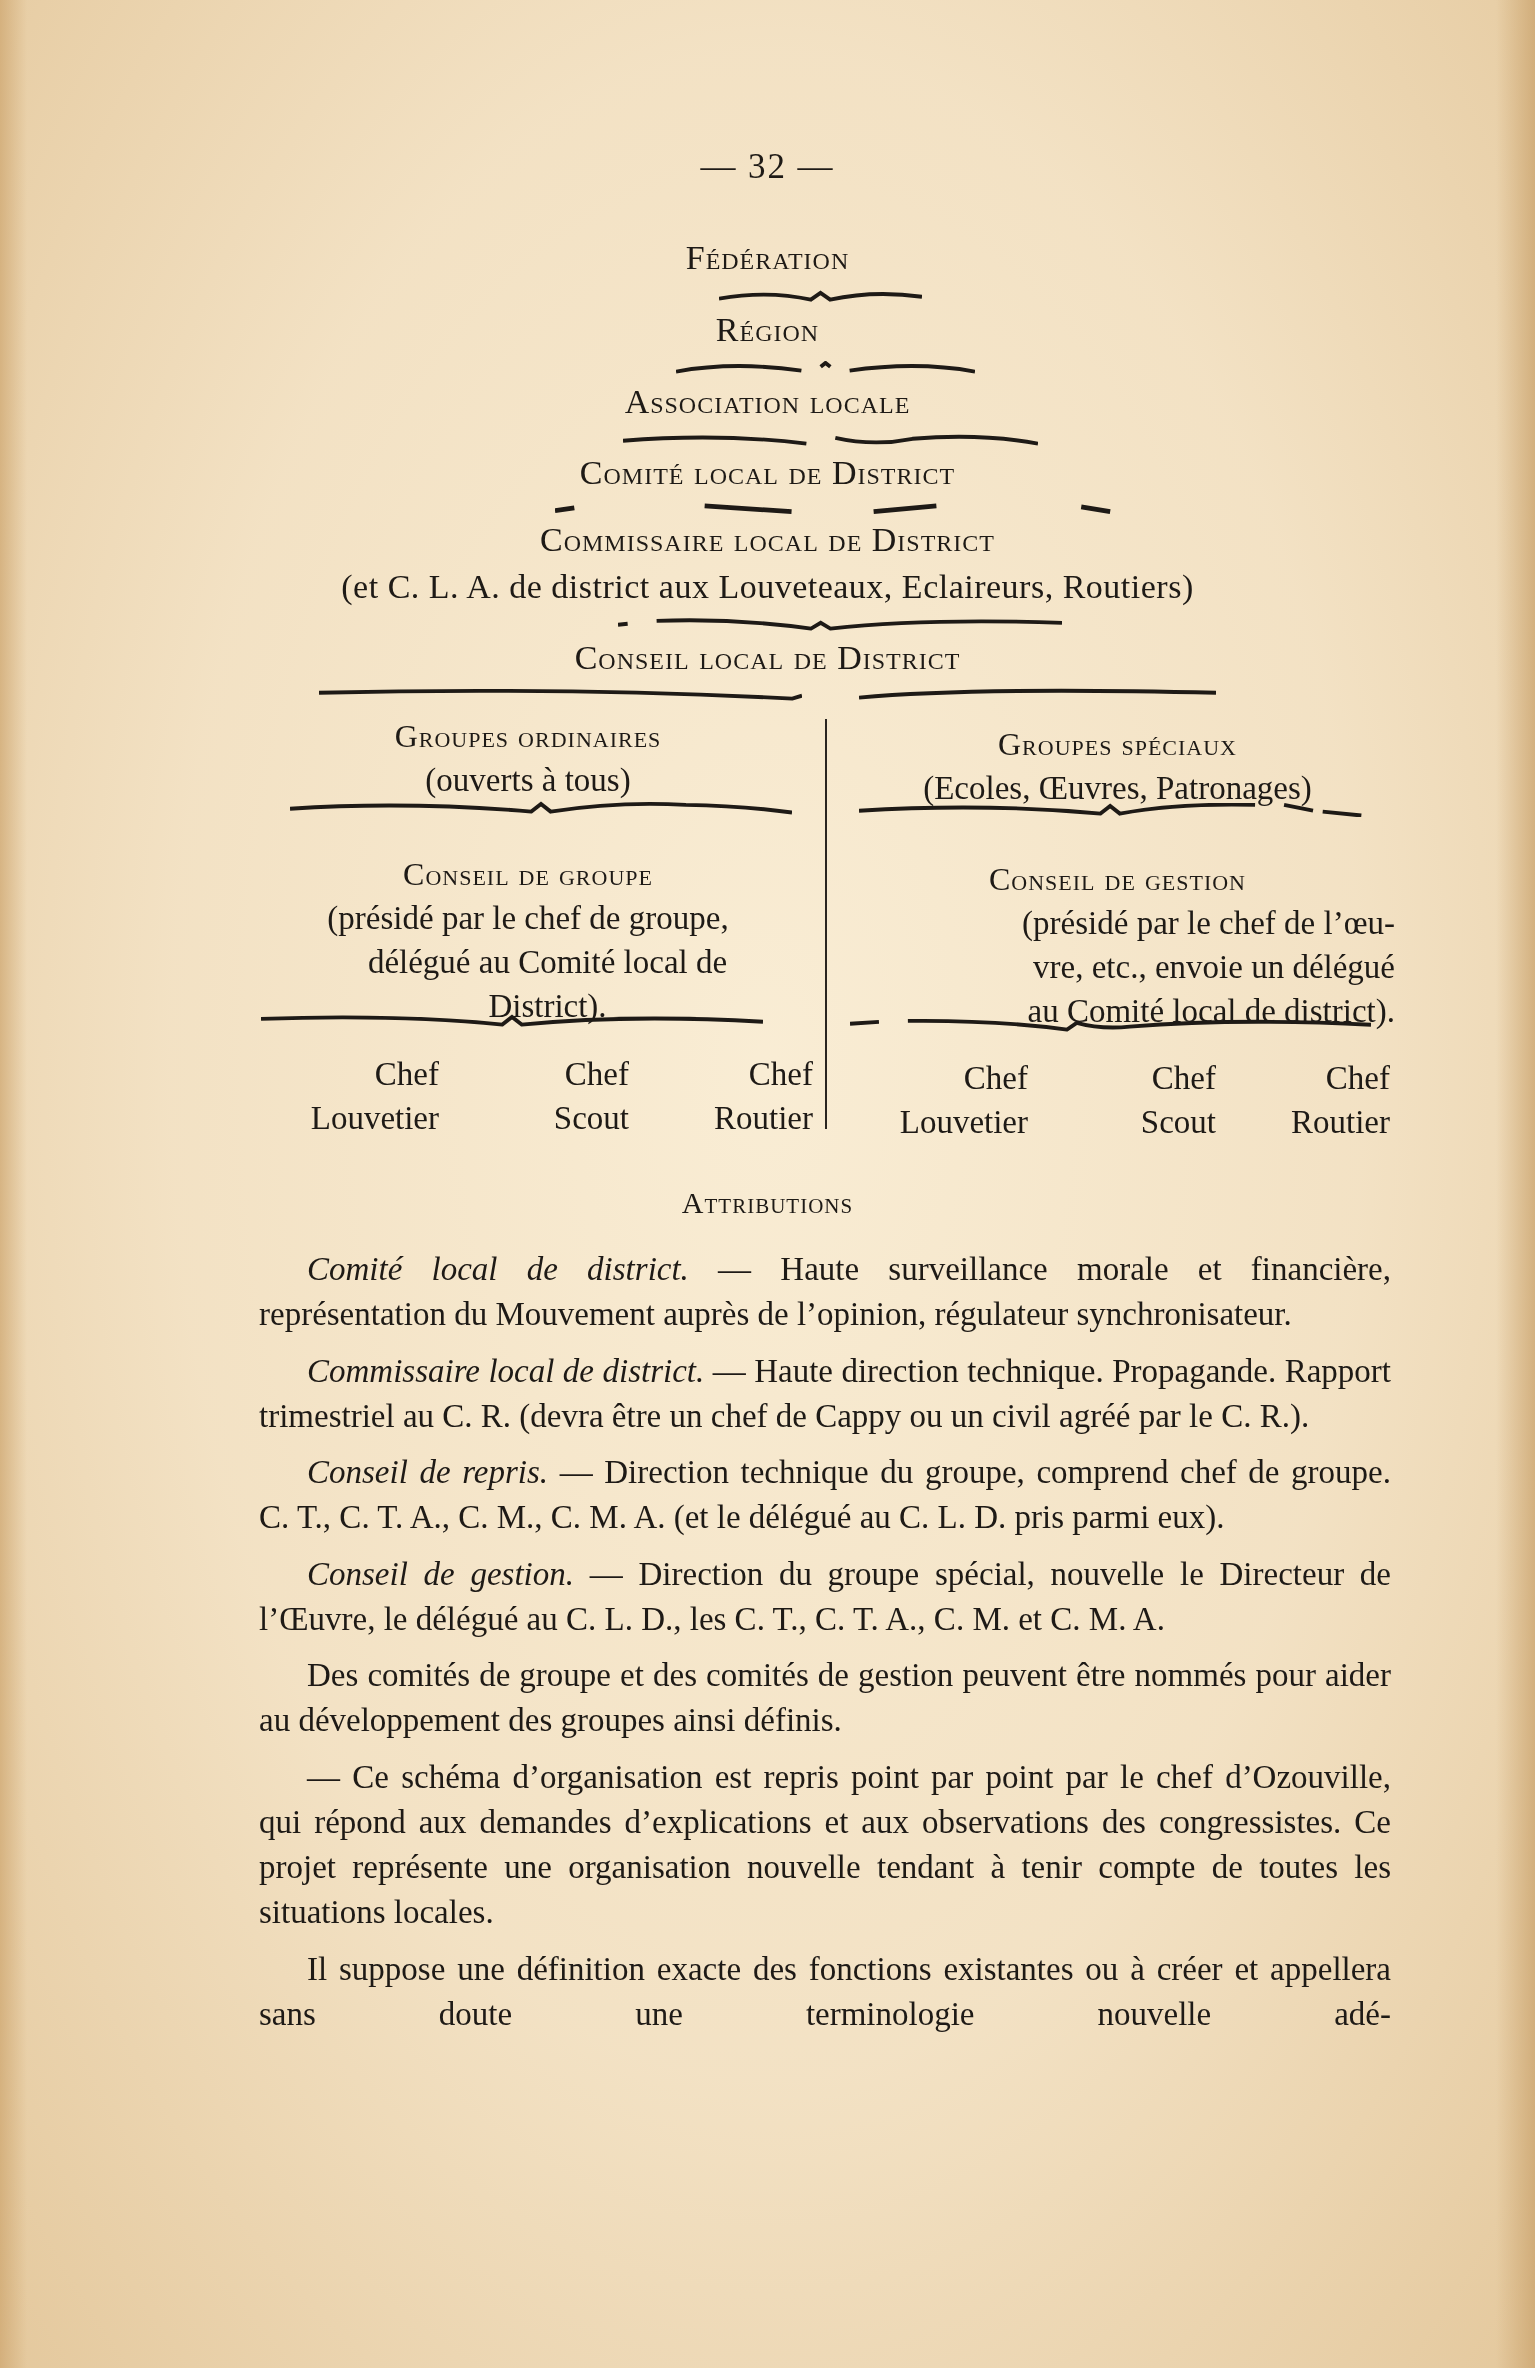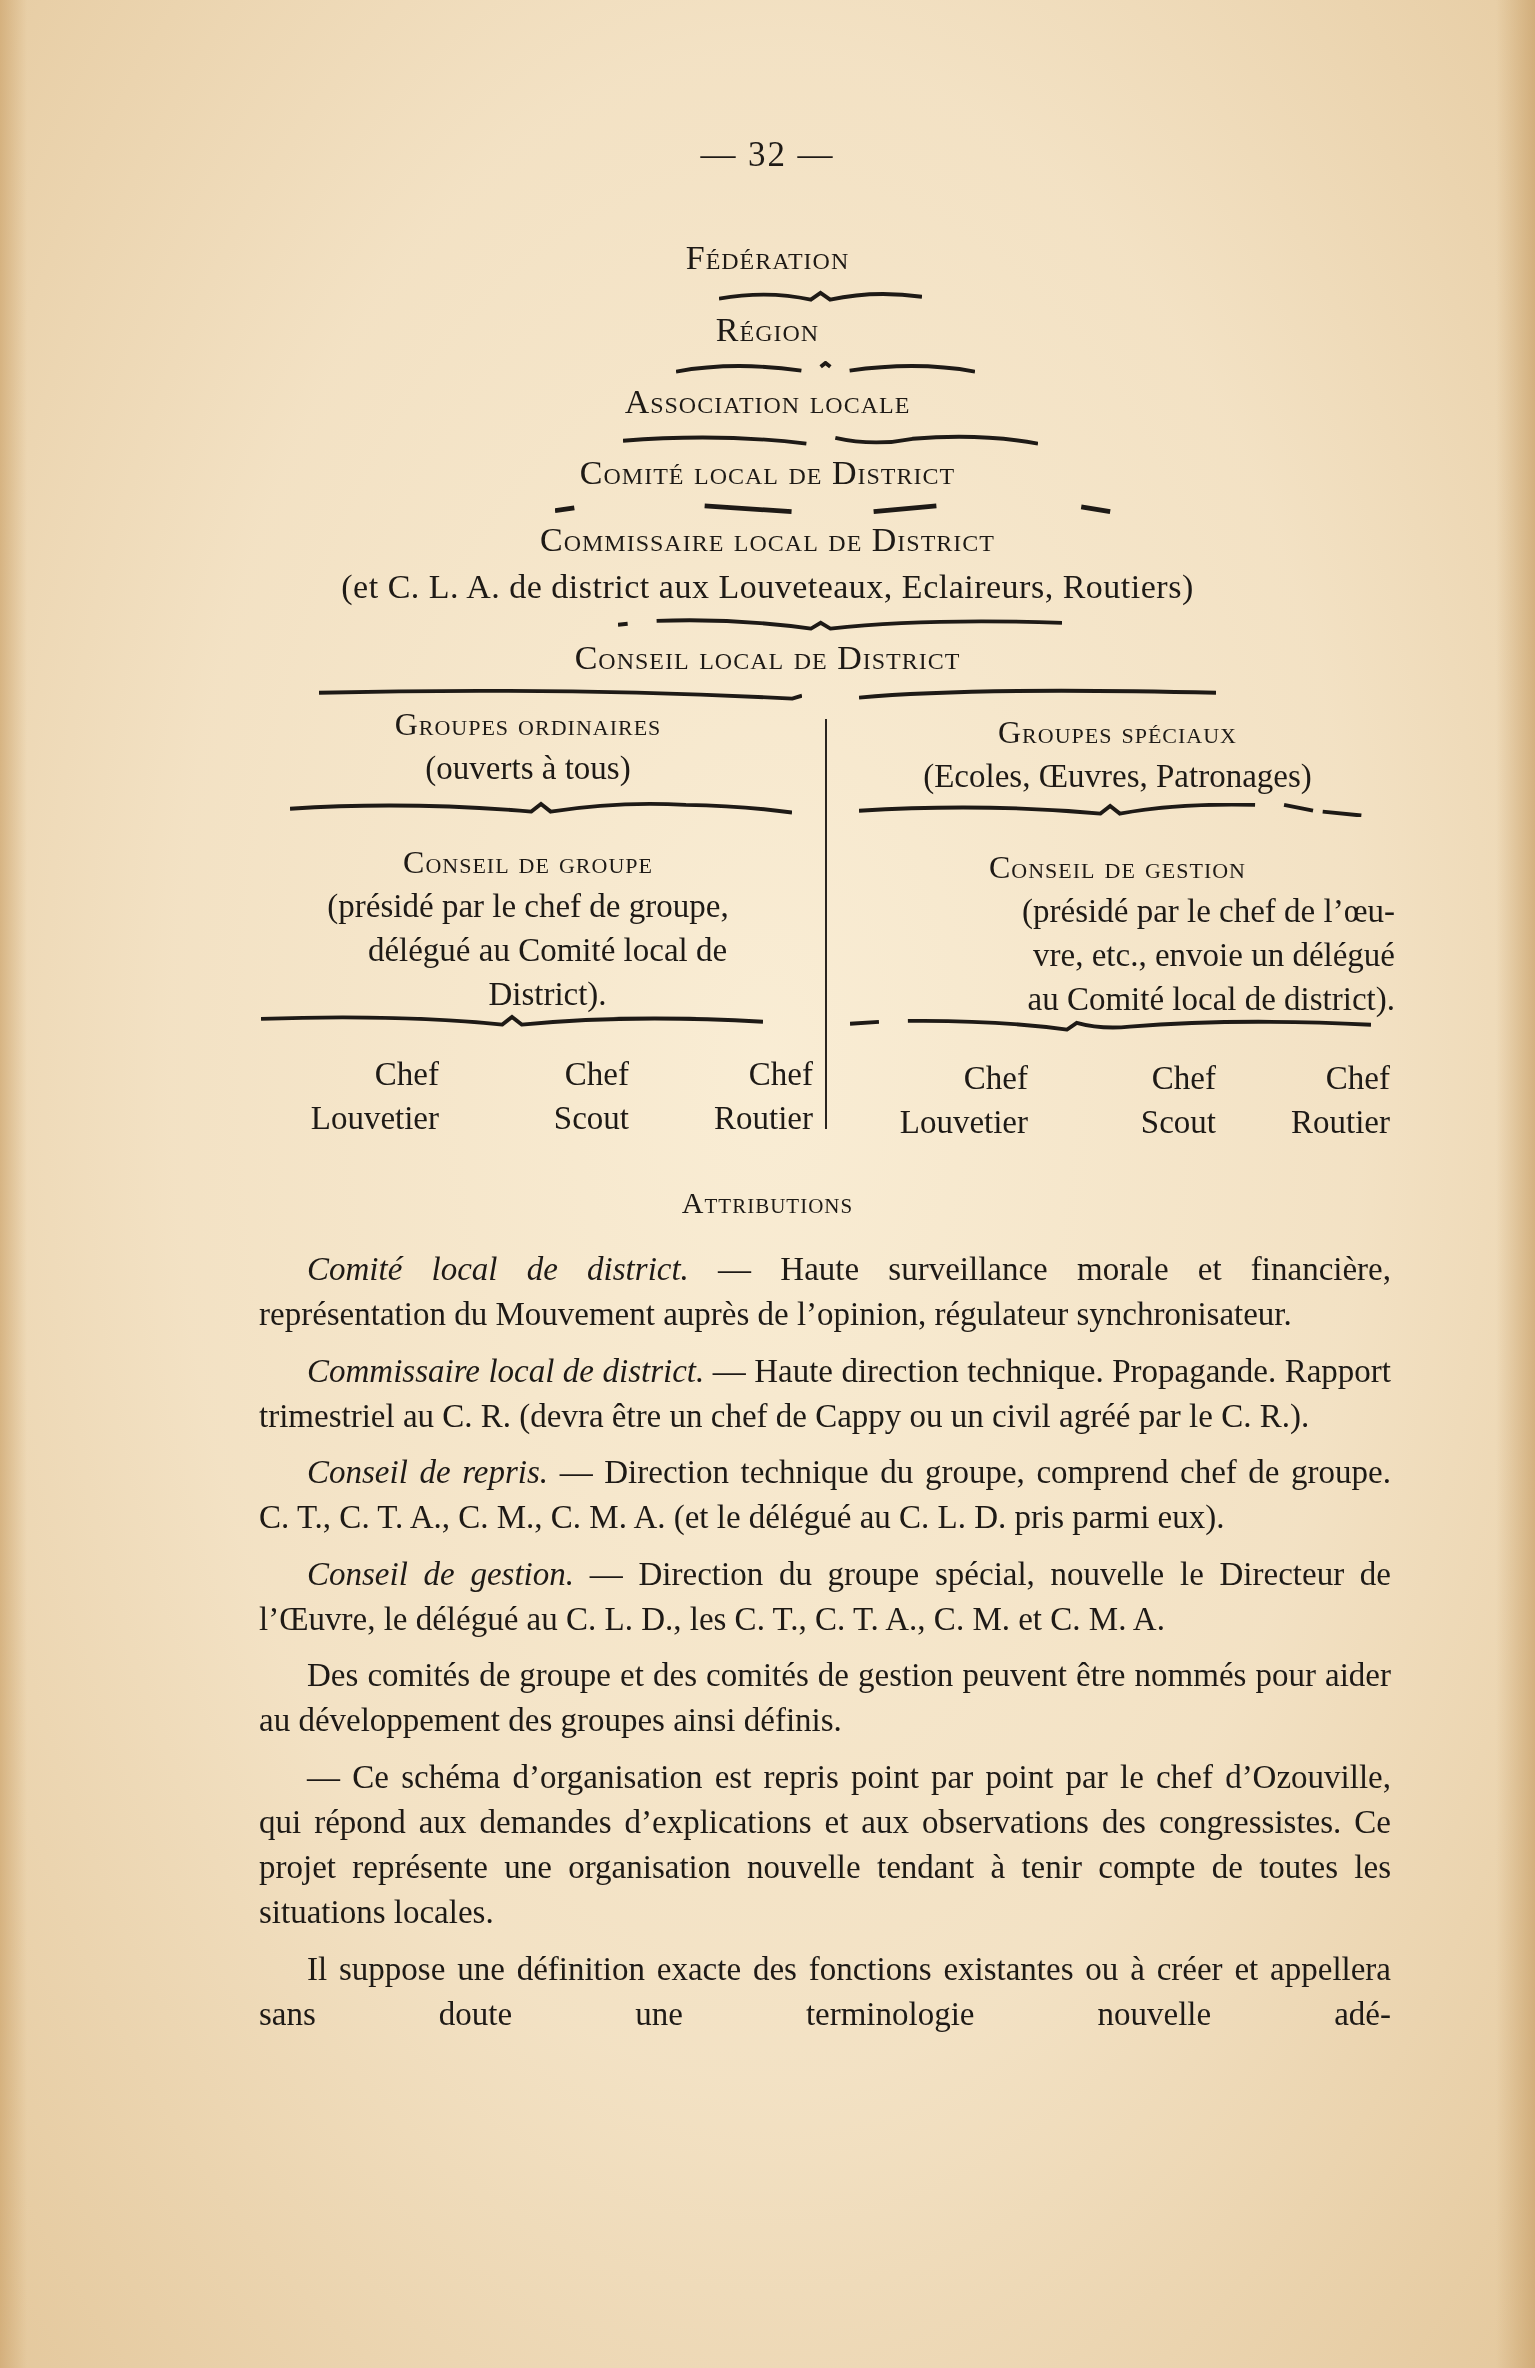--- a/index.html
+++ b/index.html
@@ -12,32 +12,32 @@
     color: #1e1a16;
     position: relative;
   }
   .page { position: absolute; left: 0; top: 0; width: 1535px; height: 2368px; }
   .edge-left { position: absolute; left: 0; top: 0; width: 27px; height: 100%;
     background: linear-gradient(to right, rgba(205,165,110,0.7), rgba(205,165,110,0)); }
   .edge-right { position: absolute; right: 0; top: 0; width: 39px; height: 100%;
     background: linear-gradient(to left, rgba(200,160,105,0.7), rgba(200,160,105,0)); }
 
   .center { position: absolute; left: 0; width: 1535px; text-align: center; }
-  .pagenum { top: 135px; font-size: 35px; letter-spacing: 1.9px; text-align: center; }
+  .pagenum { top: 147px; font-size: 35px; letter-spacing: 1.9px; text-align: center; }
 
   .sc { font-variant: small-caps; letter-spacing: 1px; }
   .h-level { font-size: 34px; }
 
   .rule { position: absolute; height: 13.5px; }
   .rule svg { display: block; width: 100%; height: 100%; }
 
   .col-divider { position: absolute; left: 825px; top: 719px; width: 1.9px; height: 410px; background: #2a2520; }
 
   .col { position: absolute; text-align: center; font-size: 33px; line-height: 44px; }
-  .col .sc { font-size: 32px; }
+  .col .sc { font-size: 32px; margin-top: 12px; }
   .col-left { left: 253px; width: 550px; }
   .col-right { left: 840px; width: 555px; }
 
   .chef { position: absolute; text-align: right; font-size: 33px; line-height: 44px; width: 193px; }
 
   .body-text { position: absolute; left: 259px; width: 1132px; font-size: 33px; line-height: 45px; text-align: justify; }
   .body-text p { margin: 0 0 11.6px 0; text-indent: 48px; }
   .body-text em { font-style: italic; }
 </style>
 </head>

